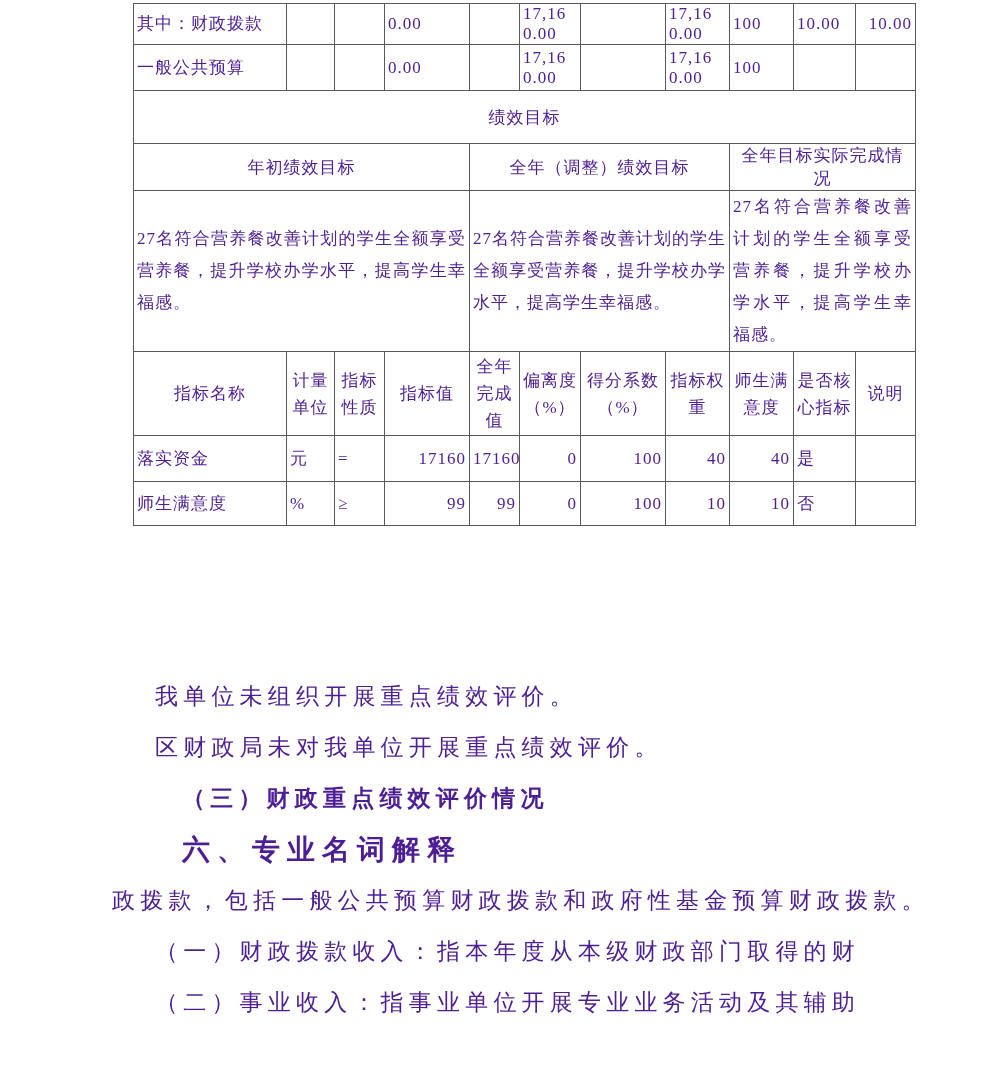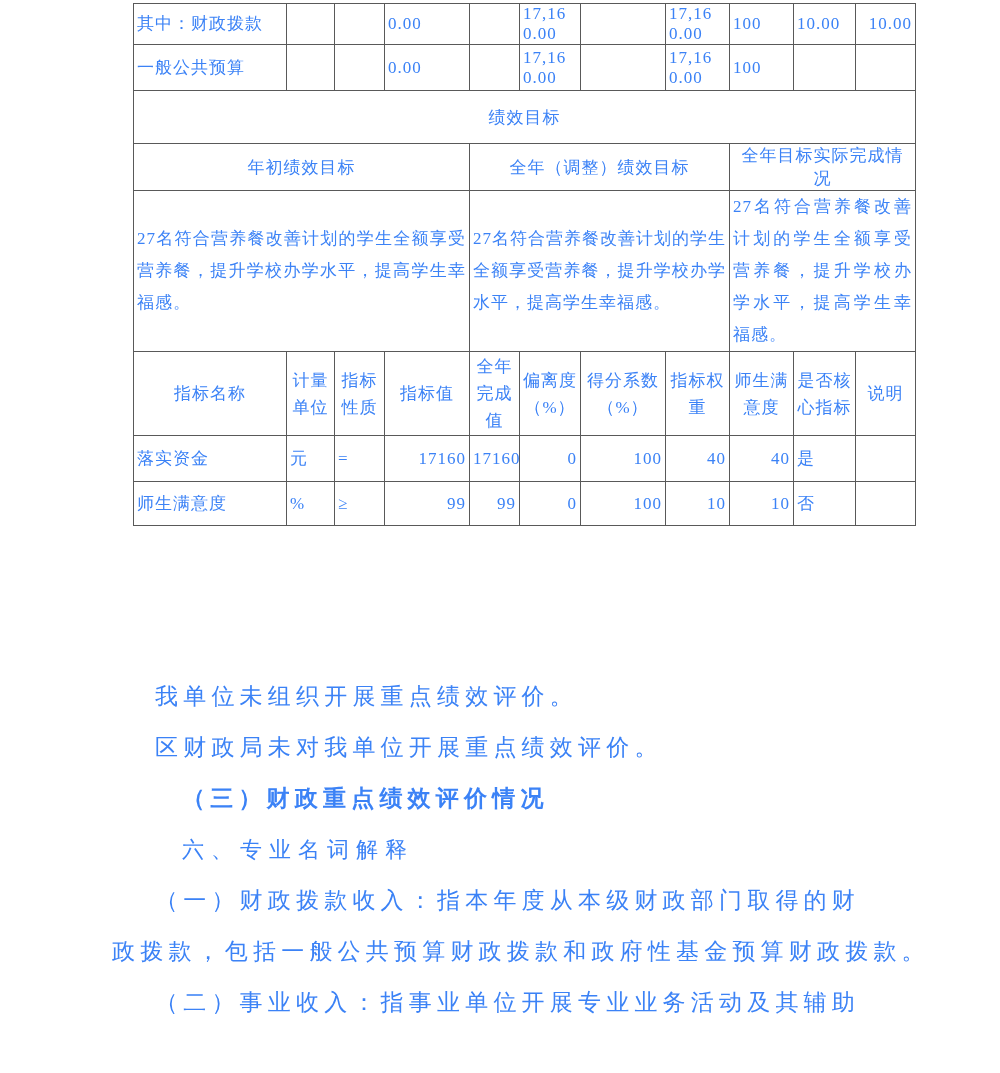--- a/index.html
+++ b/index.html
@@ -1,17 +1,17 @@
 <!DOCTYPE html>
 <html><head>
 <meta charset="utf-8">
 <style>
   html,body{margin:0;padding:0;background:#fff;}
   .sheet{position:relative;width:1000px;height:1073px;background:#ffffff;overflow:hidden;
-         font-family:"Liberation Serif","DejaVu Serif",serif;color:#3b82f6;}
+         font-family:"Liberation Serif","DejaVu Serif",serif;color:#4c1d95;}
 
   
   table.report{position:absolute;left:133px;top:3px;width:782px;border-collapse:collapse;
                table-layout:fixed;}
   table.report td{border:1px solid #595959;font-size:17px;padding:0 3px;vertical-align:middle;
                   letter-spacing:1px;overflow:hidden;}
   tr.r1{height:40px}  tr.r2{height:46px}
   tr.sec{height:53px} tr.sec td{text-align:center;}
   tr.goalhd{height:45px} tr.goalhd td{text-align:center;}
   tr.goalrow{height:140px}
@@ -24,22 +24,22 @@
   td.wrapnum{word-break:break-all;letter-spacing:0;line-height:20px;}
   td.num{letter-spacing:0;}
   td.rt{text-align:right;}
 
   
   .textblock{position:absolute;left:112px;top:671px;width:820px;}
   .line{height:51px;line-height:51px;font-size:23px;letter-spacing:5.2px;white-space:nowrap;}
   .h-kai{font-weight:bold;text-indent:70px;}
   .p-indent{text-indent:43px;}
   .p-flush{text-indent:0;}
-  .h-hei{font-family:"Liberation Sans","DejaVu Sans",sans-serif;font-weight:normal;
-         text-indent:70px;letter-spacing:7px;font-size:22px;}
+  .h-hei{font-family:"Liberation Sans","DejaVu Sans",sans-serif;font-weight:bold;
+         text-indent:70px;letter-spacing:7px;font-size:28px;}
 </style>
 </head>
 <body>
 
 <div class="sheet">
 
   <table class="report">
     <colgroup>
       <col style="width:153px">
         <col style="width:48px">
@@ -136,18 +136,18 @@
       <td></td>
     </tr>
   </tbody>
     </table>
 
   <div class="textblock">
     <div class="line p-indent">我单位未组织开展重点绩效评价。</div>
     <div class="line p-indent">区财政局未对我单位开展重点绩效评价。</div>
     <div class="line h-kai">（三）财政重点绩效评价情况</div>
     <div class="line h-hei">六、专业名词解释</div>
+    <div class="line p-flush">政拨款，包括一般公共预算财政拨款和政府性基金预算财政拨款。</div>
     <div class="line p-indent">（一）财政拨款收入：指本年度从本级财政部门取得的财</div>
-    <div class="line p-flush">政拨款，包括一般公共预算财政拨款和政府性基金预算财政拨款。</div>
     <div class="line p-indent">（二）事业收入：指事业单位开展专业业务活动及其辅助</div>
   </div>
 
 </div>
 
 </body></html>

